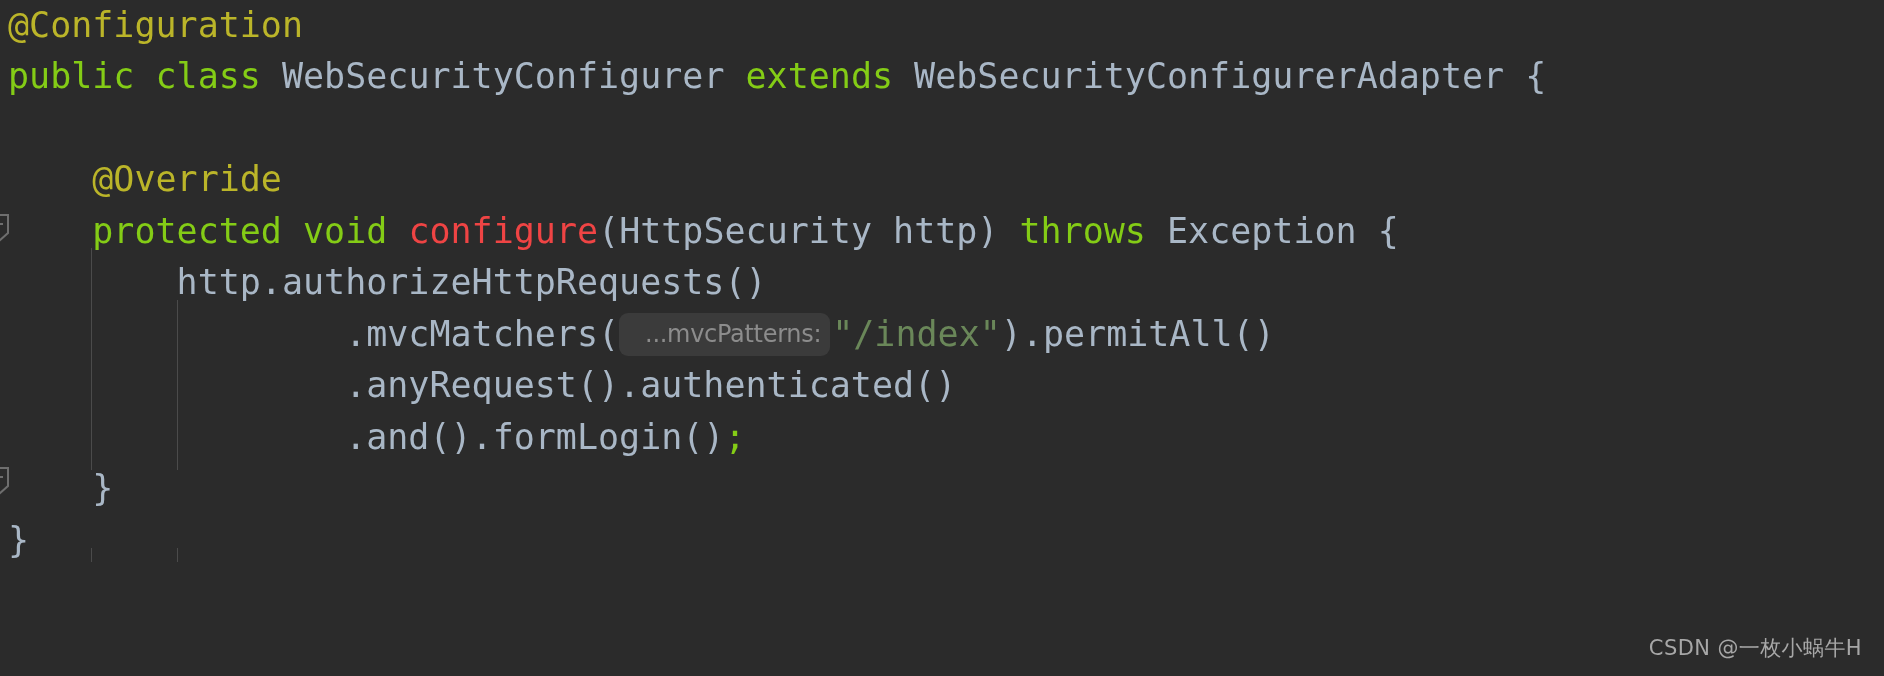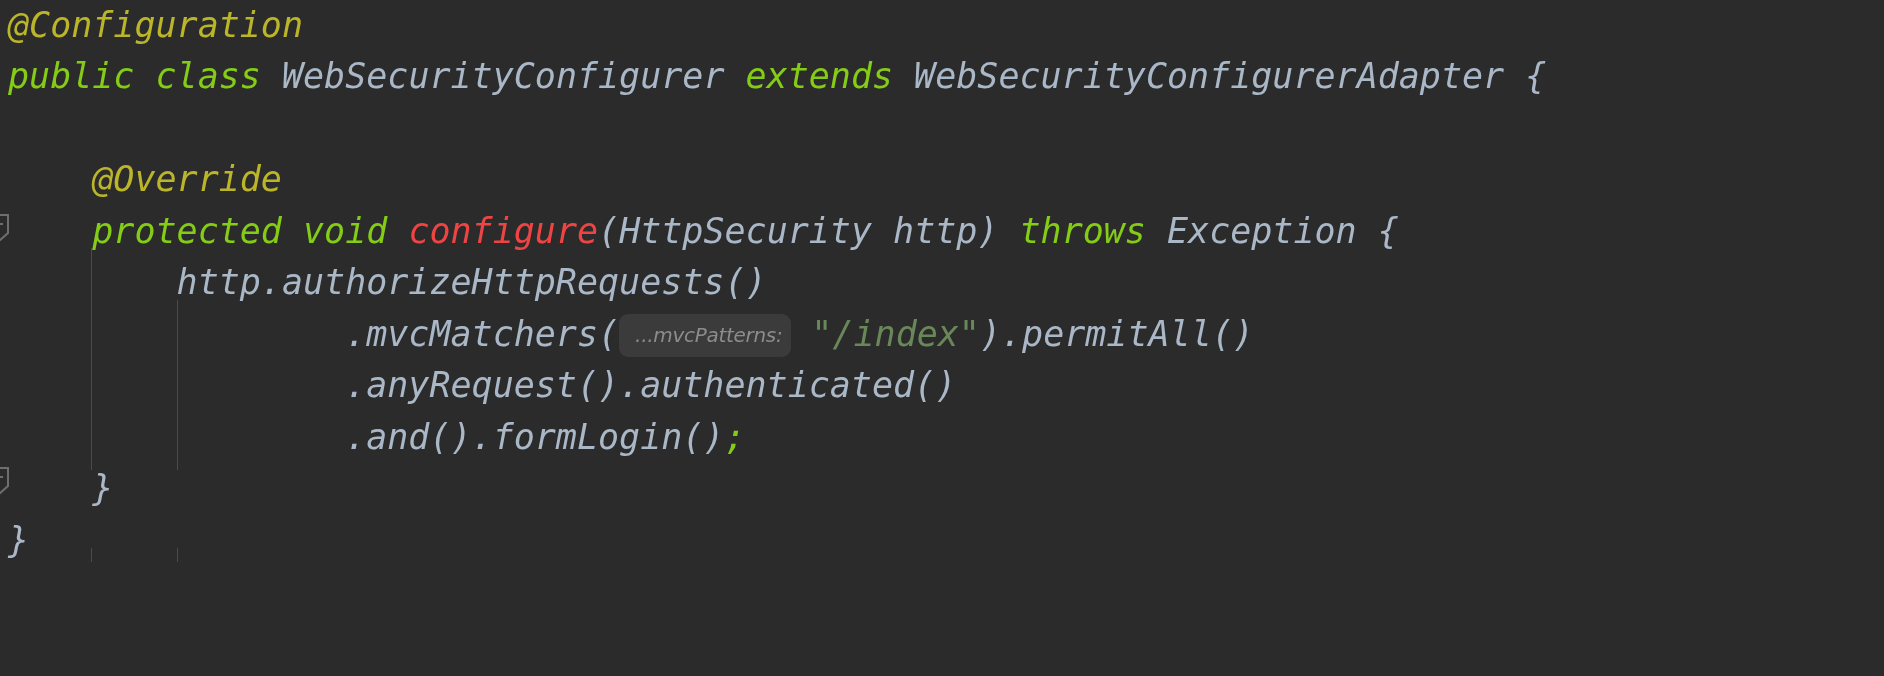--- a/index.html
+++ b/index.html
@@ -30,21 +30,20 @@
     left: 0;
     top: 0;
     width: 1884px;
     height: 676px;
     font-family: "DejaVu Sans Mono", monospace;
     font-size: 35px;
     line-height: 51.5px;
     letter-spacing: 0px;
     white-space: pre;
     color: #a9b7c6;
-    font-style: italic;
   }
 
   .line {
     position: absolute;
     left: 0;
     height: 51.5px;
     white-space: pre;
     display: block;
   }
 
@@ -54,26 +53,26 @@
   .ident   { color: #a9b7c6; text-align: center; }  
   .mdecl   { color: #ef4444; }  
   .str     { color: #6a8759; }  
 
   
   .hint {
     display: inline-block;
     background: #3b3b3b;
     color: #8c8c8c;
     border-radius: 9px;
-    font-size: 20px;
+    font-size: 24px;
     font-family: "DejaVu Sans", sans-serif;
-    padding: 2px 9px 3px 16px;
+    padding: 2px 9px 3px 26px;
     line-height: 38px;
     vertical-align: 4px;
-    margin: 0 20px 0 0;
+    margin: 0 2px 0 0;
     letter-spacing: -0.3px;
   }
 
   
   .indent-guide {
     position: absolute;
     width: 1px;
     background: #4b4b4b;
   }
 
@@ -121,14 +120,15 @@
       <div class="gutter-icon" style="top: 466px;">
         <svg width="26" height="30" viewBox="0 0 26 30">
           <path d="M2 2 L20 2 L20 20 L11 28 L2 20 Z" fill="none" stroke="#6e6e6e" stroke-width="2"></path>
           <path d="M7 11 L15 11" stroke="#6e6e6e" stroke-width="2"></path>
         </svg>
       </div>
     </div>
 
   <div id="code"><div class="line" style="top: 0px; left: 8px;"><span class="anno">@Configuration</span></div><div class="line" style="top: 51px; left: 8px;"><span class="kw">public</span><span class="ident"> </span><span class="kw">class</span><span class="ident"> WebSecurityConfigurer </span><span class="kw">extends</span><span class="ident"> WebSecurityConfigurerAdapter {</span></div><div class="line" style="top: 103px; left: 8px;">&nbsp;</div><div class="line" style="top: 154px; left: 8px;"><span class="anno">    @Override</span></div><div class="line" style="top: 206px; left: 8px;"><span class="ident">    </span><span class="kw">protected</span><span class="ident"> </span><span class="kw">void</span><span class="ident"> </span><span class="mdecl">configure</span><span class="ident">(HttpSecurity http) </span><span class="kw">throws</span><span class="ident"> Exception {</span></div><div class="line" style="top: 257px; left: 8px;"><span class="ident">        http.authorizeHttpRequests()</span></div><div class="line" style="top: 309px; left: 8px;"><span class="ident">                .mvcMatchers(</span><span class="hint">...mvcPatterns:</span><span class="str">"/index"</span><span class="ident">).permitAll()</span></div><div class="line" style="top: 360px; left: 8px;"><span class="ident">                .anyRequest().authenticated()</span></div><div class="line" style="top: 412px; left: 8px;"><span class="ident">                .and().formLogin()</span><span class="kw">;</span></div><div class="line" style="top: 463px; left: 8px;"><span class="ident">    }</span></div><div class="line" style="top: 515px; left: 8px;"><span class="ident">}</span></div></div>
 
+  <div id="watermark">CSDN @一枚小蜗牛H</div>
 
 </div>
 
 </body></html>

